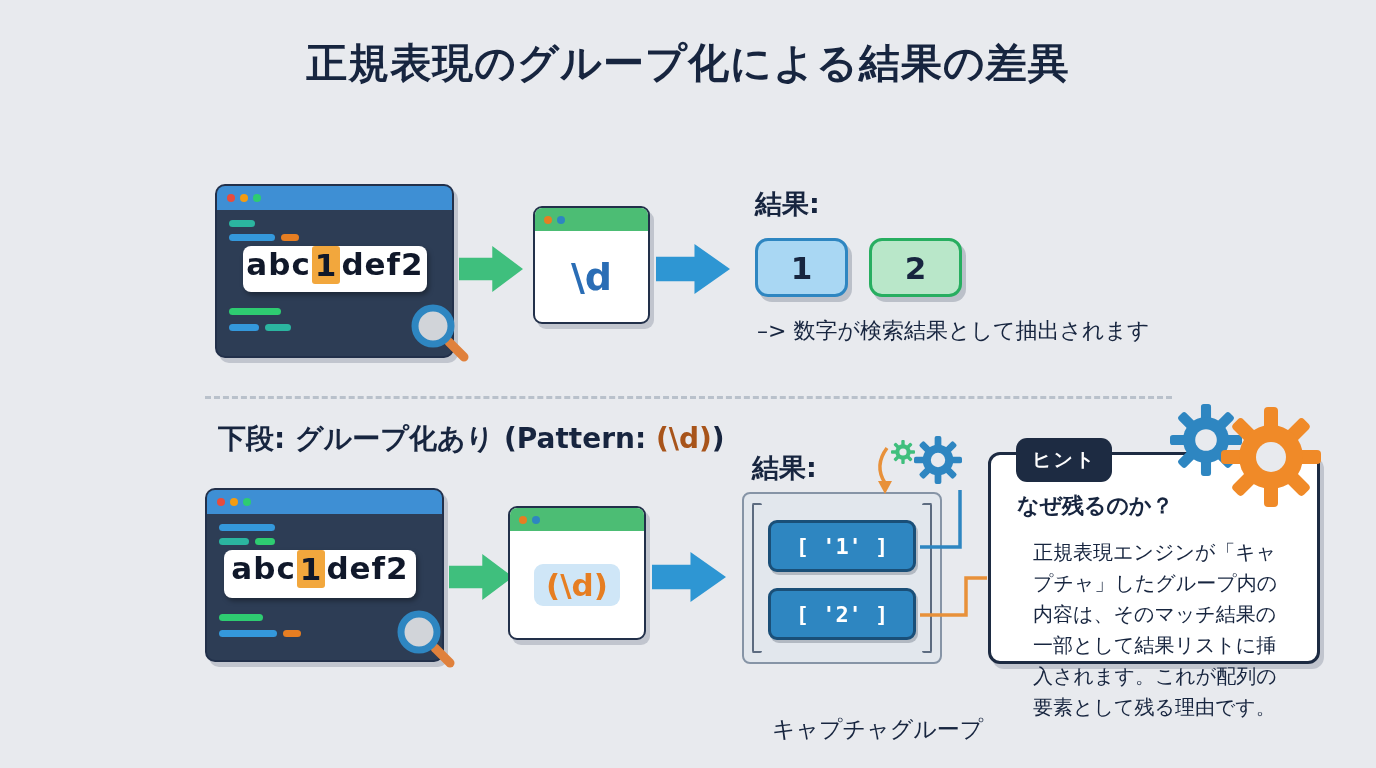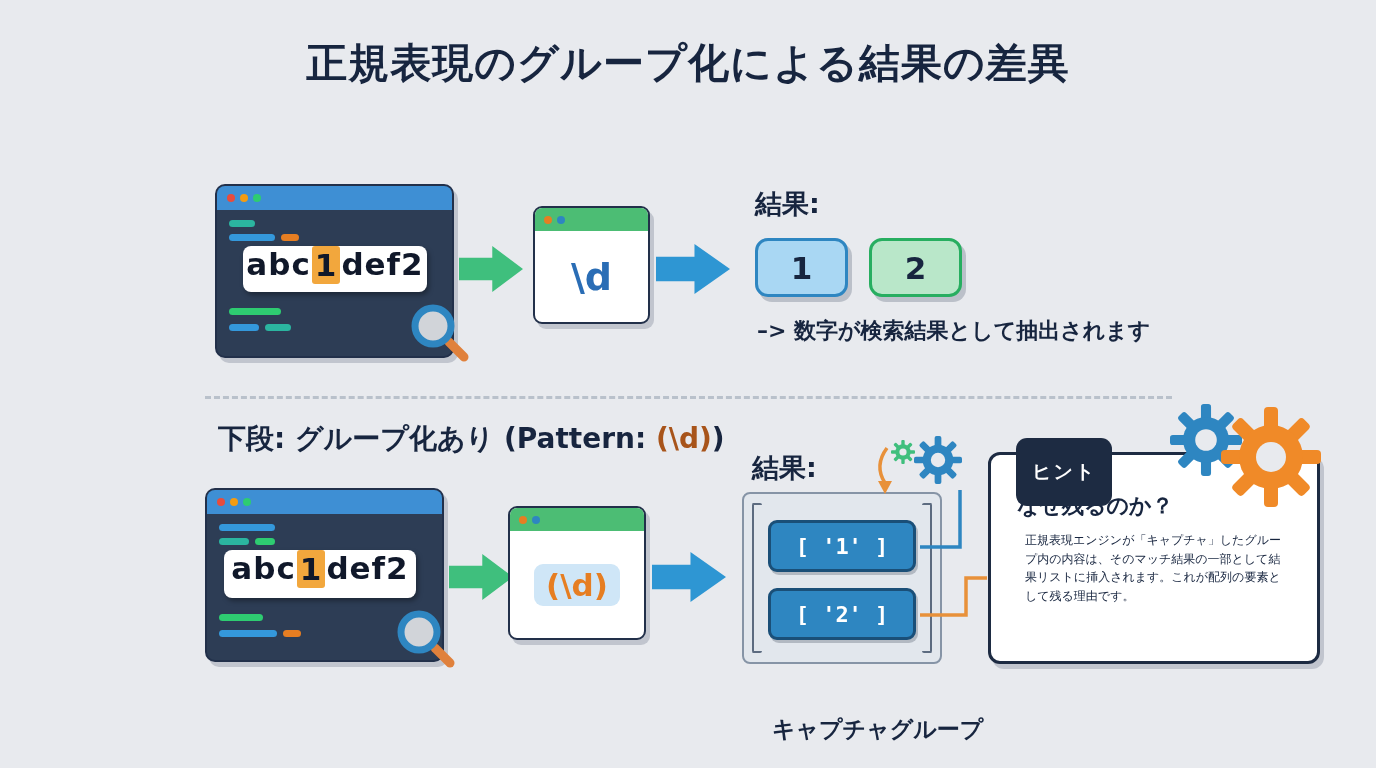--- a/index.html
+++ b/index.html
@@ -17,30 +17,30 @@
   .mag{position:absolute}
   .pattern-win{position:absolute;background:#fff;border:2px solid #22304a;border-radius:9px;box-shadow:4px 5px 0 rgba(120,130,145,.35);overflow:hidden}
   .pattern-header{height:23px;background:#4cbd74;display:flex;align-items:center;gap:5px;padding-left:9px}
   .pattern-body{display:flex;align-items:center;justify-content:center;height:calc(100% - 23px);font-weight:bold}
   .pattern-top-text{font-size:38px;color:#2a6db5}
   .pattern-pill{background:#cfe6f7;border-radius:9px;padding:3px 12px;font-size:31px;color:#e67e22;font-weight:bold}
   .result-label{position:absolute;font-size:27px;font-weight:bold}
   .chip{position:absolute;width:93px;height:59px;border-radius:13px;display:flex;align-items:center;justify-content:center;font-size:31px;font-weight:bold;box-shadow:4px 5px 0 rgba(120,130,145,.4);box-sizing:border-box}
   .chip-blue{background:#a9d7f3;border:3px solid #2e86c1}
   .chip-green{background:#b9e7c9;border:3px solid #27ae60}
-  .note{position:absolute;font-size:22px;font-weight:bold;white-space:nowrap}
+  .note{position:absolute;font-size:22px;font-weight:normal;white-space:nowrap}
   .divider{position:absolute;border-top:3px dashed #b9c1cb;height:0}
   .result-box{position:absolute;background:#e2e7ed;border:2px solid #8694a6;border-radius:8px}
   .result-box::before{content:"";position:absolute;left:8px;top:9px;bottom:9px;width:8px;border:2px solid #5c6b80;border-right:none;border-radius:2px}
   .result-box::after{content:"";position:absolute;right:8px;top:9px;bottom:9px;width:8px;border:2px solid #5c6b80;border-left:none;border-radius:2px}
   .code-chip{position:absolute;left:24px;width:148px;height:52px;background:#2e86c1;border:3px solid #1a4f78;border-radius:9px;color:#fff;font-family:"DejaVu Sans Mono","Liberation Mono",monospace;font-size:22px;font-weight:bold;display:flex;align-items:center;justify-content:center;box-shadow:2px 3px 0 rgba(90,100,115,.35);box-sizing:border-box}
   .hint{position:absolute;background:#fff;border:3px solid #1d2b42;border-radius:12px;box-shadow:4px 5px 0 rgba(120,130,145,.35);box-sizing:border-box;padding:36px 20px 12px 26px}
-  .hint-tab{position:absolute;background:#1d2b42;color:#fff;font-size:19px;font-weight:bold;padding:21px 16px;border-radius:11px;letter-spacing:2px}
+  .hint-tab{position:absolute;background:#1d2b42;color:#fff;font-size:19px;font-weight:bold;padding:9px 16px;border-radius:11px;letter-spacing:2px}
   .hint-title{font-size:22px;font-weight:bold;margin:0 0 10px 0}
-  .hint-body{font-size:12px;line-height:1.55;margin:8px}
+  .hint-body{font-size:20px;line-height:1.55;margin:16px}
   .gear{position:absolute}
   .overlay{position:absolute;left:0;top:0;pointer-events:none}
 </style>
 </head>
 <body>
 
 <svg width="0" height="0" style="position:absolute" aria-hidden="true">
   <defs>
     <g id="gear-shape" fill="currentColor">
       <rect x="43" y="0" width="14" height="100" rx="4"></rect>

